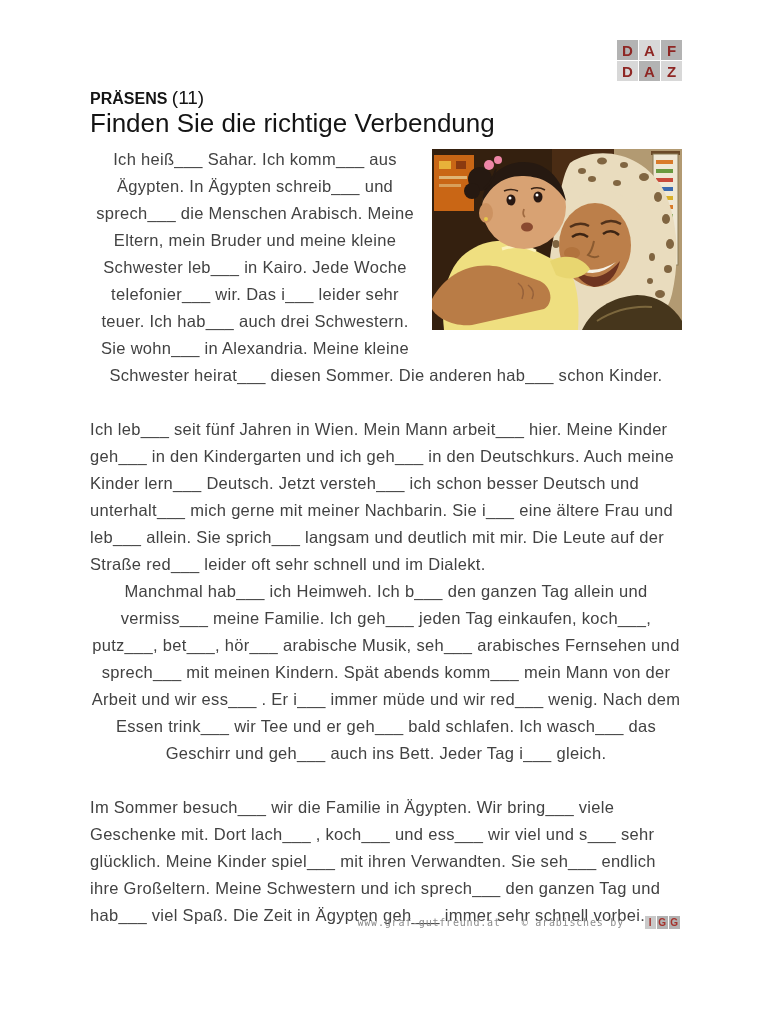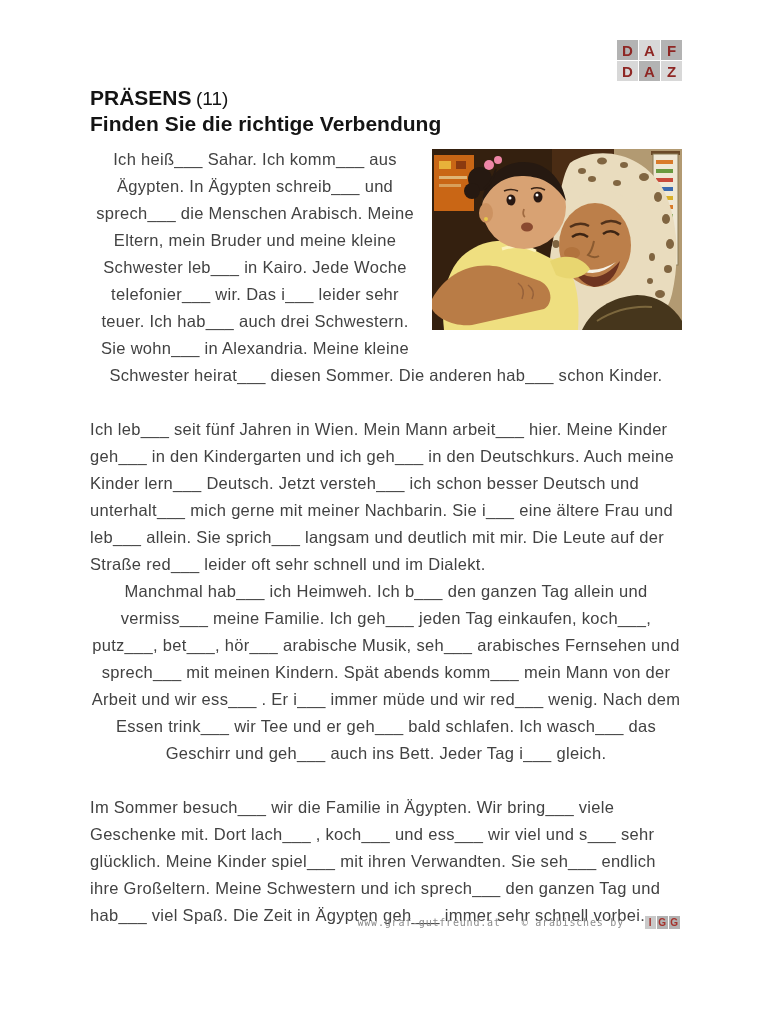--- a/index.html
+++ b/index.html
@@ -12,23 +12,23 @@
   
   .logo{position:absolute;left:617px;top:40px;display:grid;
     grid-template-columns:repeat(3,21px);grid-auto-rows:20px;gap:1px;}
   .logo-cell{display:flex;align-items:center;justify-content:center;
     font-weight:bold;font-size:15px;color:#8e2724;}
   .cell-dark{background:#b3b3b3;}
   .cell-light{background:#d8d8d8;}
 
   
   .header{position:absolute;left:90px;top:86px;line-height:24px;color:#141414;}
-  .title-main{font-size:21px;font-weight:bold;}
+  .title-main{font-size:16px;font-weight:bold;}
   .title-number{font-size:19px;font-weight:normal;margin-top:16px;}
-  .subtitle{font-size:21px;font-weight:bold;}
+  .subtitle{font-size:26px;font-weight:normal;}
 
   
   .content{position:absolute;left:90px;top:146px;width:592px;
     font-size:16.5px;line-height:27px;letter-spacing:0.3px;color:#424242;}
   .content p{margin:0;}
   .content p.sp{margin-bottom:27px;text-align:center;}
   .photo-wrap{float:right;width:250px;height:181px;margin:3px 0 8px 12px;}
   .photo-wrap svg{display:block;}
 
   

